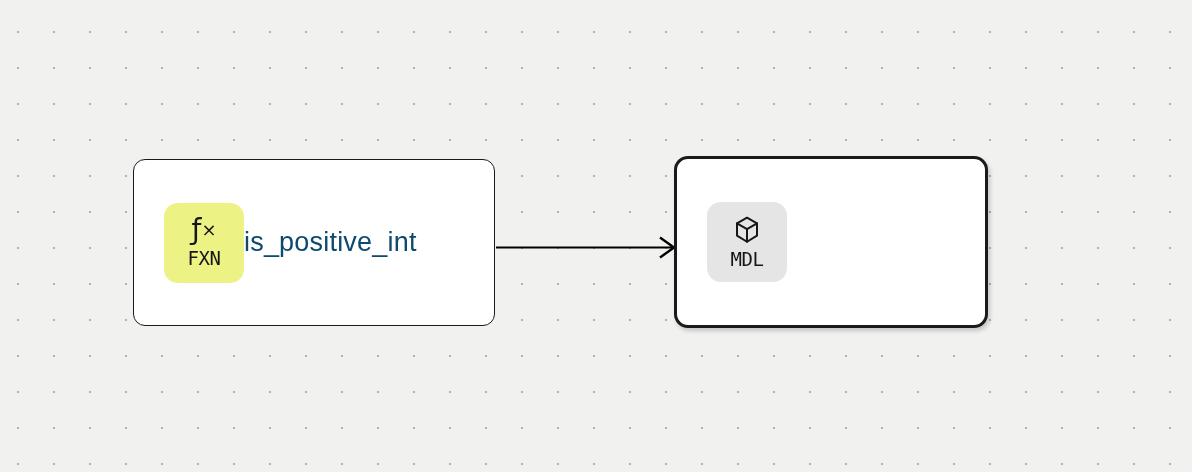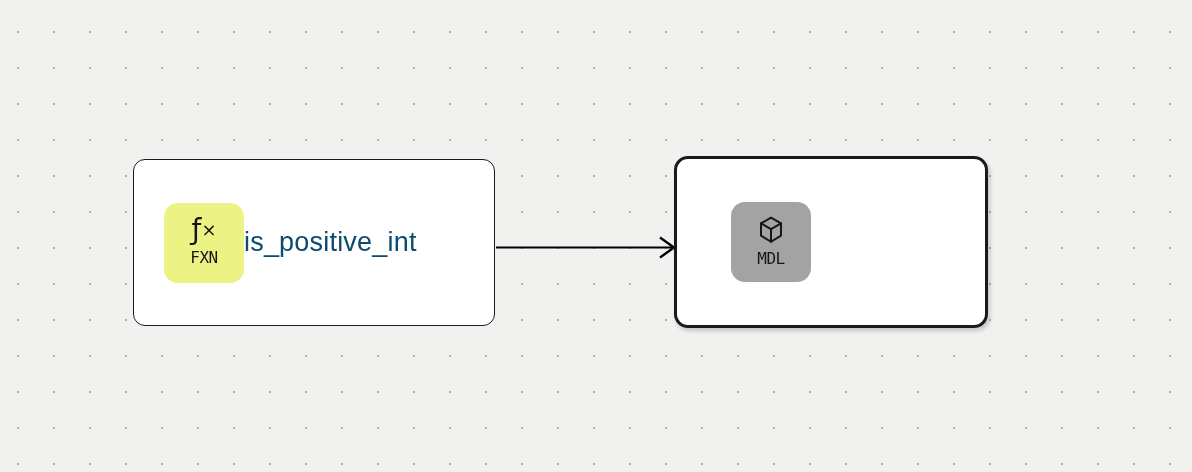--- a/index.html
+++ b/index.html
@@ -45,36 +45,36 @@
     flex: 0 0 auto;
     border-radius: 14px;
     display: flex;
     flex-direction: column;
     align-items: center;
     justify-content: center;
     gap: 1px;
     color: #161616;
   }
   .badge.fxn { background: #edf284; }
-  .badge.mdl { background: #a3a3a3; margin-left: 24px; }
+  .badge.mdl { background: #e5e5e5; }
 
   .fx-glyph {
     font-family: "DejaVu Sans", sans-serif;
     font-size: 28px;
     line-height: 30px;
     color: #161616;
   }
   .fx-glyph .fx-x {
     font-size: 18px;
     vertical-align: 3px;
   }
 
   .badge-tag {
     font-family: "DejaVu Sans Mono", monospace;
-    font-size: 16px;
+    font-size: 19px;
     line-height: 24px;
     letter-spacing: -0.5px;
     color: #161616;
   }
 
   .cube-wrap { width: 32px; height: 32px; line-height: 0; }
 
   .node-label {
     flex: 1;
     text-align: left;

